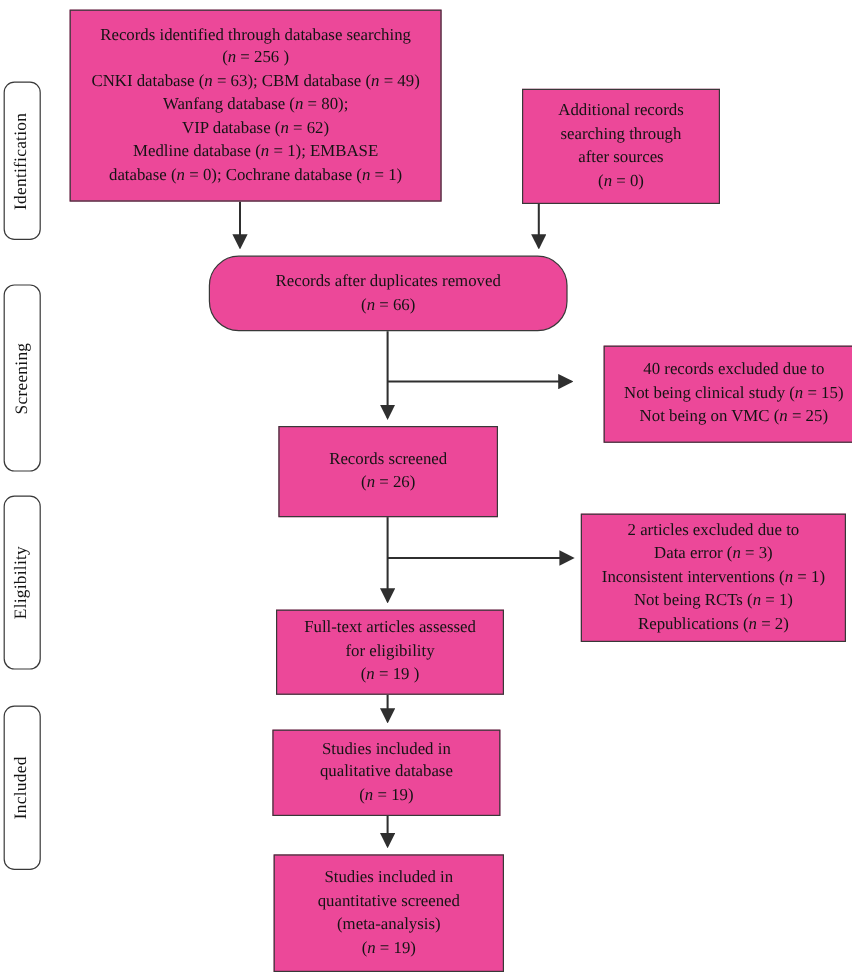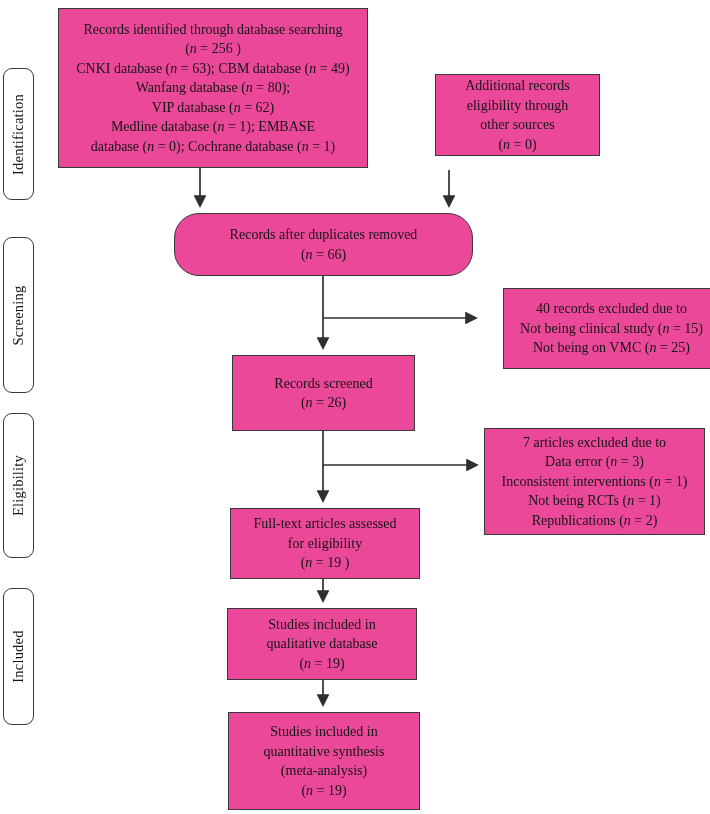--- a/index.html
+++ b/index.html
@@ -50,21 +50,21 @@
     z-index: 1;
   }
   .stage-box span {
     transform: rotate(-90deg);
     white-space: nowrap;
     font-size: 14.5px;
     letter-spacing: 0.2px;
   }
   
   #box-records-identified   { left: 58px;  top: 8px;   width: 310px; height: 160px; }
-  #box-additional-records   { left: 435px; top: 74px;  width: 165px; height: 82px; text-align: center;  }
+  #box-additional-records   { left: 435px; top: 74px;  width: 165px; height: 96px; text-align: center;  }
   #box-duplicates-removed   { left: 174px; top: 213px; width: 299px; height: 63px; border-radius: 25px;  }
   #box-excluded-screening   { left: 503px; top: 288px; width: 217px; height: 81px;  }
   #box-records-screened     { left: 232px; top: 355px; width: 183px; height: 76px;  }
   #box-excluded-eligibility { left: 484px; top: 428px; width: 221px; height: 107px; }
   #box-fulltext-assessed    { left: 230px; top: 508px; width: 190px; height: 71px; justify-content: center;  }
   #box-qualitative          { left: 227px; top: 608px; width: 190px; height: 72px;  }
   #box-quantitative         { left: 228px; top: 712px; width: 192px; height: 98px;  }
 
   #stage-identification { left: 3px; top: 68px;  width: 31px; height: 132px; }
   #stage-screening      { left: 3px; top: 237px; width: 31px; height: 156px; }
@@ -112,61 +112,61 @@
       <div class="line">(<i>n</i> = 256 )</div>
       <div class="line">CNKI database (<i>n</i> = 63); CBM database (<i>n</i> = 49)</div>
       <div class="line">Wanfang database (<i>n</i> = 80);</div>
       <div class="line">VIP database (<i>n</i> = 62)</div>
       <div class="line">Medline database (<i>n</i> = 1); EMBASE</div>
       <div class="line">database (<i>n</i> = 0); Cochrane database (<i>n</i> = 1)</div>
     </div>
 
   <div class="flow-box" id="box-additional-records">
       <div class="line">Additional records</div>
-      <div class="line">eligibility through</div>
-      <div class="line">other sources</div>
+      <div class="line">searching through</div>
+      <div class="line">after sources</div>
       <div class="line">(<i>n</i> = 0)</div>
     </div>
 
   <div class="flow-box" id="box-duplicates-removed">
       <div class="line">Records after duplicates removed</div>
       <div class="line">(<i>n</i> = 66)</div>
     </div>
 
   <div class="flow-box" id="box-excluded-screening">
       <div class="line">40 records excluded due to</div>
       <div class="line">Not being clinical study (<i>n</i> = 15)</div>
       <div class="line">Not being on VMC (<i>n</i> = 25)</div>
     </div>
 
   <div class="flow-box" id="box-records-screened">
       <div class="line">Records screened</div>
       <div class="line">(<i>n</i> = 26)</div>
     </div>
 
   <div class="flow-box" id="box-excluded-eligibility">
-      <div class="line">7 articles excluded due to</div>
+      <div class="line">2 articles excluded due to</div>
       <div class="line">Data error (<i>n</i> = 3)</div>
       <div class="line">Inconsistent interventions (<i>n</i> = 1)</div>
       <div class="line">Not being RCTs (<i>n</i> = 1)</div>
       <div class="line">Republications (<i>n</i> = 2)</div>
     </div>
 
   <div class="flow-box" id="box-fulltext-assessed">
       <div class="line">Full-text articles assessed</div>
       <div class="line">for eligibility</div>
       <div class="line">(<i>n</i> = 19 )</div>
     </div>
 
   <div class="flow-box" id="box-qualitative">
       <div class="line">Studies included in</div>
       <div class="line">qualitative database</div>
       <div class="line">(<i>n</i> = 19)</div>
     </div>
 
   <div class="flow-box" id="box-quantitative">
       <div class="line">Studies included in</div>
-      <div class="line">quantitative synthesis</div>
+      <div class="line">quantitative screened</div>
       <div class="line">(meta-analysis)</div>
       <div class="line">(<i>n</i> = 19)</div>
     </div>
 
 </div>
 
 </body></html>

